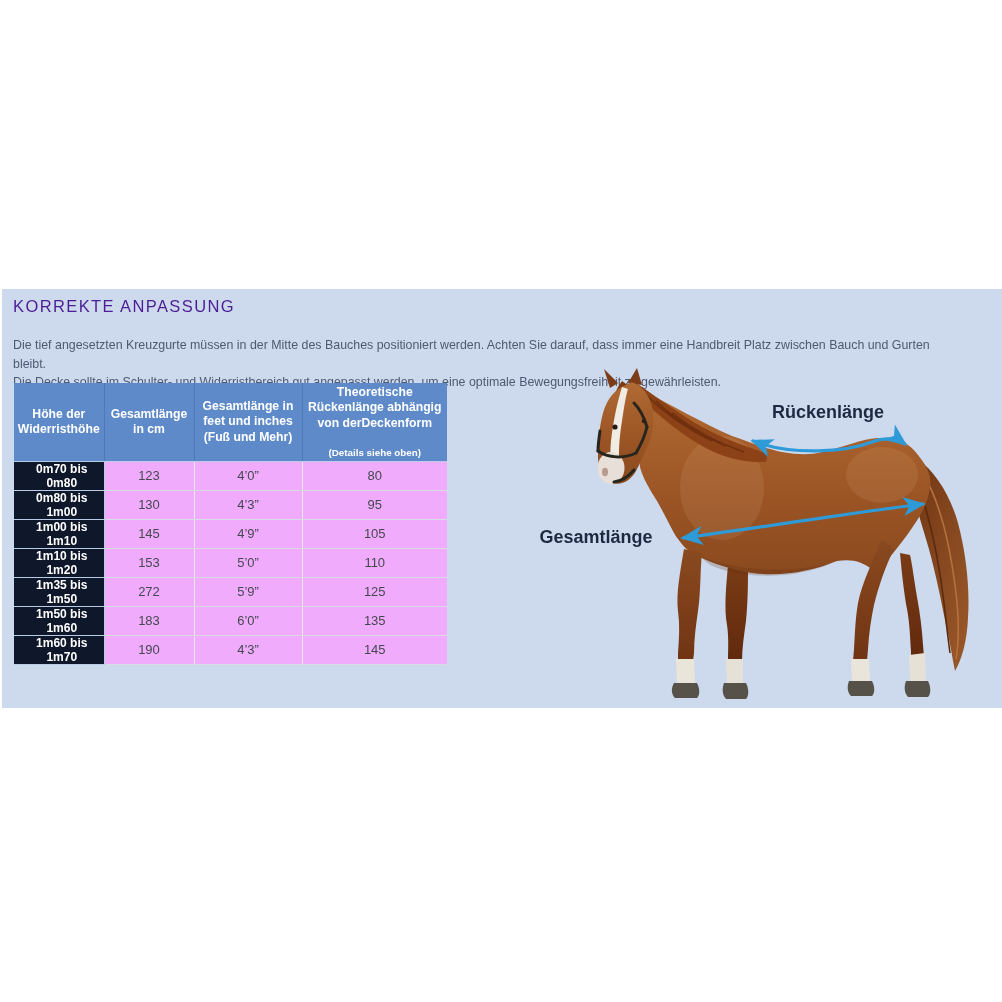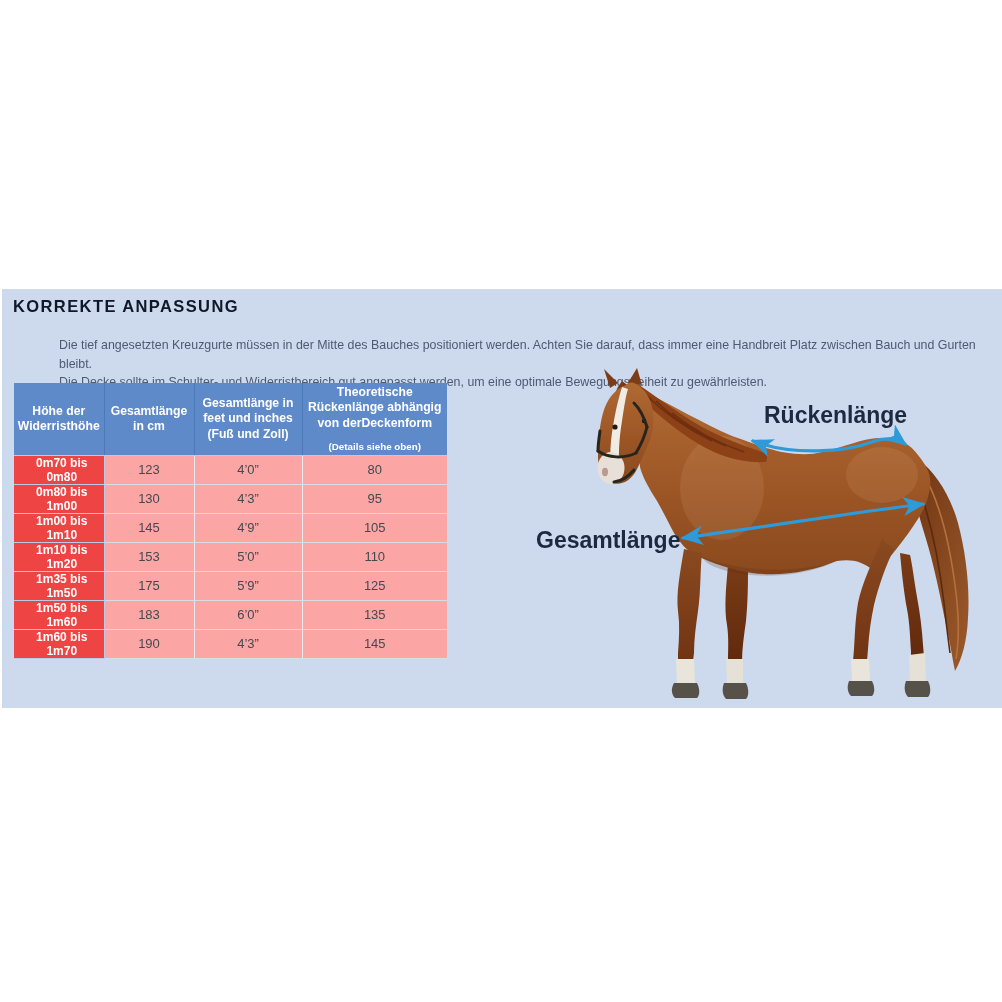--- a/index.html
+++ b/index.html
@@ -6,51 +6,51 @@
   body{
     width:1002px;height:1002px;position:relative;background:#ffffff;
     font-family:"Liberation Sans",sans-serif;overflow:hidden;
   }
   .panel{
     position:absolute;left:2px;top:289px;width:1000px;height:419px;
     background:#cdd9ec;
   }
   .title{
     position:absolute;left:13px;top:297px;
-    font-size:16.5px;font-weight:bold;letter-spacing:1.4px;
-    color:#0f172a;
+    font-size:16.5px;font-weight:normal;letter-spacing:1.4px;
+    color:#4c1d95;
   }
   .intro{
     position:absolute;left:13px;top:336px;width:920px;
-    font-size:12.4px;line-height:1.5;color:#4d5b72;margin-left:46px;
+    font-size:12.4px;line-height:1.5;color:#4d5b72;
   }
   .intro p{margin:0;}
   table.size-table{
     position:absolute;left:14px;top:383px;
     border-collapse:collapse;table-layout:fixed;
   }
   table.size-table th{
     background:#5e8ac9;color:#ffffff;font-weight:bold;font-size:12.2px;
     line-height:1.25;text-align:center;vertical-align:middle;padding:2px 3px;
     border-right:1px solid #4a7ab8;border-bottom:1px solid #b9cbe6;
   }
   table.size-table th:last-child{border-right:none;}
-  .th-sub{display:block;font-size:9.8px;font-weight:bold;margin-top:10px;}
+  .th-sub{display:block;font-size:9.8px;font-weight:bold;margin-top:16px;}
   table.size-table td{
     height:20.8px;padding:0 2px;text-align:center;vertical-align:middle;
-    font-size:13px;color:#45494f;background:#fca5a5;
+    font-size:13px;color:#45494f;background:#f0abfc;
     border-bottom:1px solid #d8dde4;border-right:1px solid #e6eaef;
   }
   table.size-table td:last-child{border-right:none;}
   table.size-table td.rowlabel{
-    background:#ef4444;color:#ffffff;font-weight:bold;font-size:12px;
+    background:#0f172a;color:#ffffff;font-weight:bold;font-size:12px;
     border-bottom:1px solid #b9cbe6;border-right:1px solid #b9cbe6;padding-left:8px;
   }
   .diagram-label{
-    position:absolute;font-size:23px;font-weight:bold;color:#1d2940;
+    position:absolute;font-size:18px;font-weight:bold;color:#1d2940;
     text-align:center;white-space:nowrap;
   }
   #label-back{left:764px;top:402px;width:128px;}
   #label-total{left:536px;top:527px;width:120px;}
   .overlay{position:absolute;left:0;top:0;pointer-events:none;}
 </style>
 </head>
 <body>
 
 <div class="panel"></div>
@@ -66,21 +66,21 @@
   <colgroup>
       <col style="width:90px">
       <col style="width:90px">
       <col style="width:108px">
       <col style="width:145px">
     </colgroup>
   <tbody>
       <tr style="height:69px">
     <th><span>Höhe der Widerristhöhe</span></th>
     <th><span>Gesamtlänge in cm</span></th>
-    <th><span>Gesamtlänge in feet und inches (Fuß und Zoll)</span></th>
+    <th><span>Gesamtlänge in feet und inches (Fuß und Mehr)</span></th>
     <th><span>Theoretische Rückenlänge abhängig von derDeckenform</span><span class="th-sub">(Details siehe oben)</span></th>
   </tr>
   <tr>
         <td class="rowlabel">0m70 bis 0m80</td>
         <td>123</td>
         <td>4’0”</td>
         <td>80</td>
       </tr>
   <tr>
         <td class="rowlabel">0m80 bis 1m00</td>
@@ -95,21 +95,21 @@
         <td>105</td>
       </tr>
   <tr>
         <td class="rowlabel">1m10 bis 1m20</td>
         <td>153</td>
         <td>5’0”</td>
         <td>110</td>
       </tr>
   <tr>
         <td class="rowlabel">1m35 bis 1m50</td>
-        <td>175</td>
+        <td>272</td>
         <td>5’9”</td>
         <td>125</td>
       </tr>
   <tr>
         <td class="rowlabel">1m50 bis 1m60</td>
         <td>183</td>
         <td>6’0”</td>
         <td>135</td>
       </tr>
   <tr>

